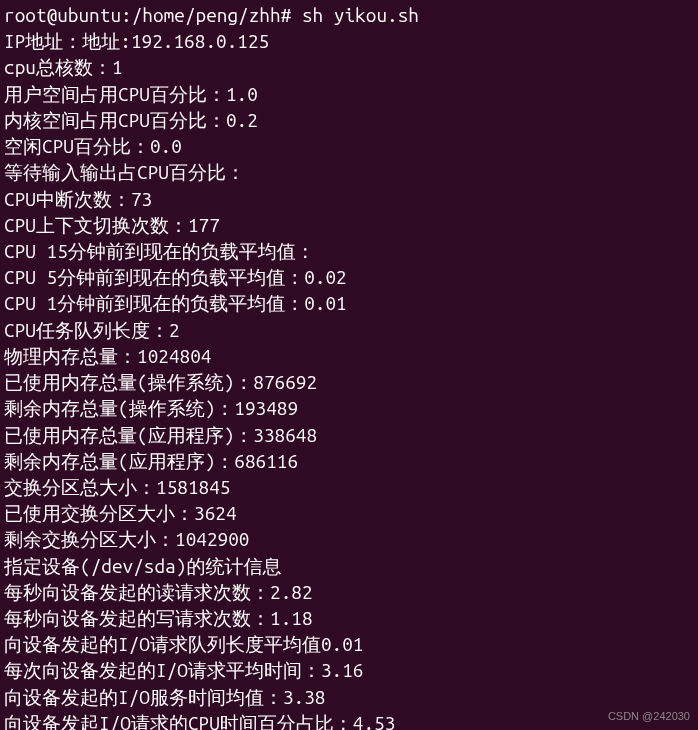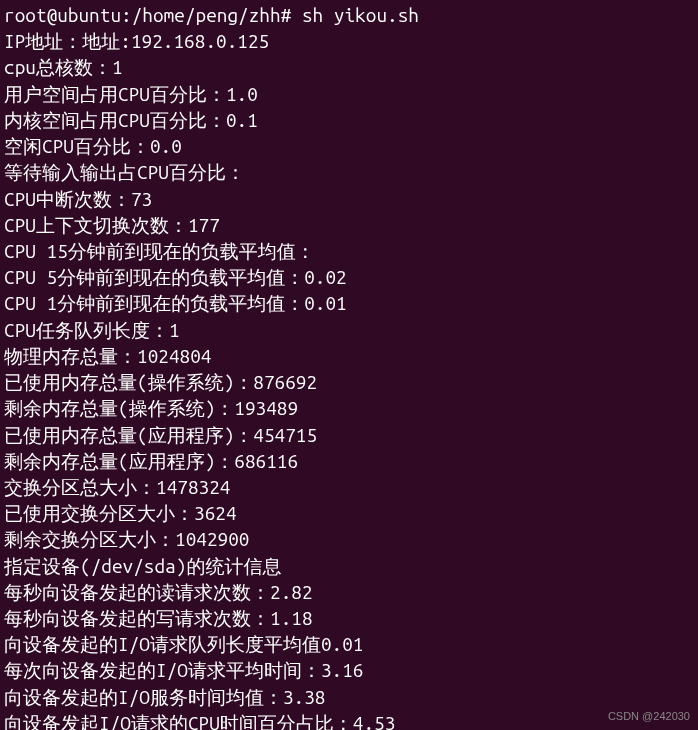--- a/index.html
+++ b/index.html
@@ -32,35 +32,35 @@
       margin-left: 32px;
     }
   </style>
 </head>
 <body>
 
 <div class="line">root@ubuntu:/home/peng/zhh# sh yikou.sh</div>
 <div class="line">IP地址：地址:192.168.0.125</div>
 <div class="line">cpu总核数：1</div>
 <div class="line">用户空间占用CPU百分比：1.0</div>
-<div class="line">内核空间占用CPU百分比：0.1</div>
+<div class="line">内核空间占用CPU百分比：0.2</div>
 <div class="line">空闲CPU百分比：0.0</div>
 <div class="line">等待输入输出占CPU百分比：</div>
 <div class="line">CPU中断次数：73</div>
 <div class="line">CPU上下文切换次数：177</div>
 <div class="line">CPU 15分钟前到现在的负载平均值：</div>
 <div class="line">CPU 5分钟前到现在的负载平均值：0.02</div>
 <div class="line">CPU 1分钟前到现在的负载平均值：0.01</div>
-<div class="line">CPU任务队列长度：1</div>
+<div class="line">CPU任务队列长度：2</div>
 <div class="line">物理内存总量：1024804</div>
 <div class="line">已使用内存总量(操作系统)：876692</div>
 <div class="line">剩余内存总量(操作系统)：193489</div>
-<div class="line">已使用内存总量(应用程序)：454715</div>
+<div class="line">已使用内存总量(应用程序)：338648</div>
 <div class="line">剩余内存总量(应用程序)：686116</div>
-<div class="line">交换分区总大小：1478324</div>
+<div class="line">交换分区总大小：1581845</div>
 <div class="line">已使用交换分区大小：3624</div>
 <div class="line">剩余交换分区大小：1042900</div>
 <div class="line">指定设备(/dev/sda)的统计信息</div>
 <div class="line">每秒向设备发起的读请求次数：2.82</div>
 <div class="line">每秒向设备发起的写请求次数：1.18</div>
 <div class="line">向设备发起的I/O请求队列长度平均值0.01</div>
 <div class="line">每次向设备发起的I/O请求平均时间：3.16</div>
 <div class="line">向设备发起的I/O服务时间均值：3.38</div>
 <div class="line">向设备发起I/O请求的CPU时间百分占比：4.53</div>
 

